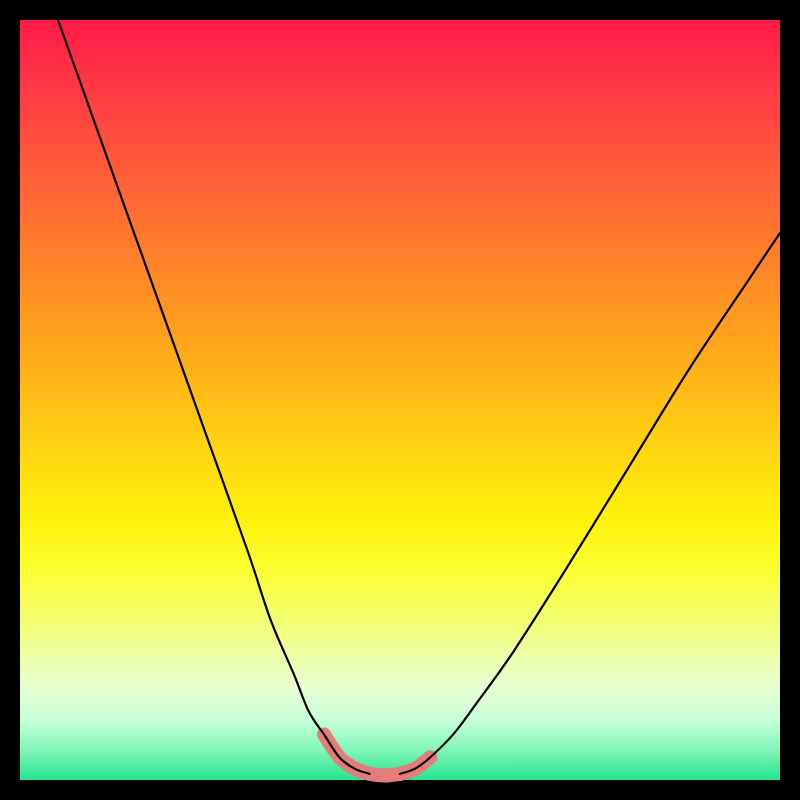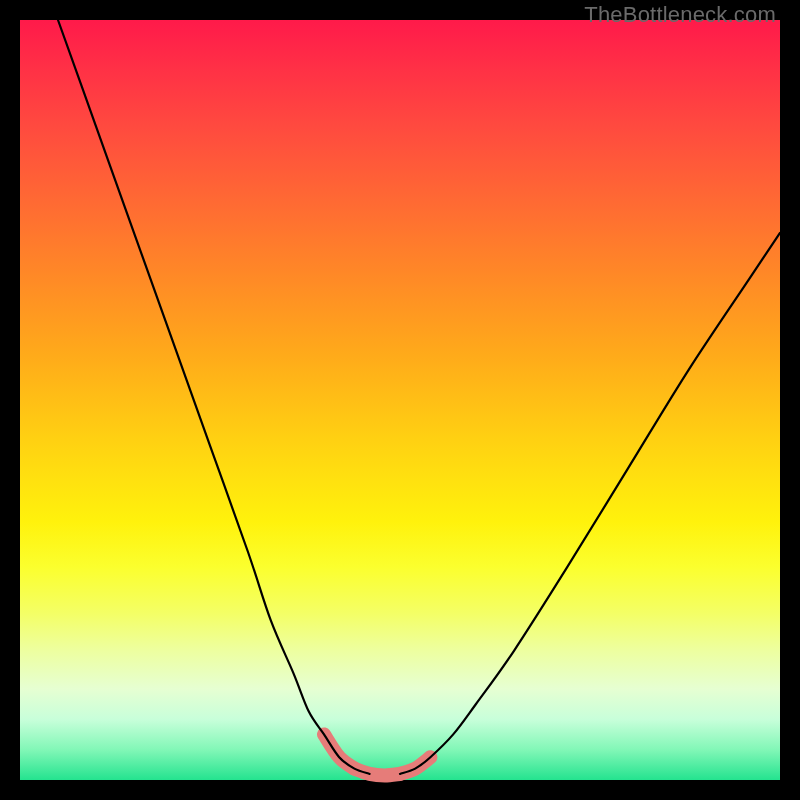--- a/index.html
+++ b/index.html
@@ -81,14 +81,13 @@
 <div class="frame">
   <div class="plot">
     <svg class="curves" viewBox="0 0 760 760">
       <path id="hl1" class="highlight" d="M 304 714.4 C 306.5333333333333 718.2, 314.1333333333333 731.5, 319.2 737.2 C 324.26666666666665 742.9000000000001, 331.8666666666667 746.7, 334.4 748.6"></path>
       <path id="hl2" class="highlight" d="M 334.4 748.6 C 336.93333333333334 749.4866666666667, 344.53333333333336 752.78, 349.6 753.92 C 354.6666666666667 755.06, 359.73333333333335 755.44, 364.8 755.44 C 369.8666666666667 755.44, 377.4666666666667 754.1733333333333, 380 753.92"></path>
       <path id="hl3" class="highlight" d="M 380 753.92 C 382.5333333333333 753.0333333333333, 390.1333333333333 751.3866666666667, 395.2 748.6 C 400.26666666666665 745.8133333333334, 407.8666666666667 739.1, 410.40000000000003 737.2"></path>
       <path id="left" class="curve" d="M 38 0 C 44.333333333333336 17.73333333333333, 63.333333333333336 70.93333333333331, 76 106.39999999999998 C 88.66666666666667 141.86666666666665, 101.33333333333333 177.3333333333334, 114 212.80000000000007 C 126.66666666666667 248.26666666666674, 139.33333333333334 283.7333333333334, 152 319.20000000000005 C 164.66666666666666 354.6666666666667, 177.33333333333334 390.1333333333334, 190 425.6 C 202.66666666666666 461.06666666666666, 217.86666666666667 502.8666666666667, 228 532 C 238.13333333333333 561.1333333333333, 243.20000000000002 580.1333333333333, 250.8 600.4 C 258.4 620.6666666666666, 267.26666666666665 638.4, 273.59999999999997 653.6 C 279.9333333333333 668.8000000000001, 283.73333333333335 681.4666666666667, 288.8 691.6 C 293.8666666666667 701.7333333333333, 298.93333333333334 706.8, 304 714.4 C 309.06666666666666 722, 314.1333333333333 731.5, 319.2 737.2 C 324.26666666666665 742.9000000000001, 329.3333333333333 745.8133333333334, 334.4 748.6 C 339.46666666666664 751.3866666666667, 347.06666666666666 753.0333333333333, 349.6 753.92"></path>
       <path id="right" class="curve" d="M 380 753.92 C 382.5333333333333 753.0333333333333, 390.1333333333333 751.3866666666667, 395.2 748.6 C 400.26666666666665 745.8133333333334, 404.0666666666667 742.9000000000001, 410.40000000000003 737.2 C 416.73333333333335 731.5, 425.6 723.2666666666667, 433.2 714.4 C 440.79999999999995 705.5333333333333, 445.8666666666667 697.9333333333334, 456 684 C 466.1333333333333 670.0666666666666, 478.8 653.5999999999999, 494 630.8 C 509.2 608, 528.1999999999999 577.6, 547.1999999999999 547.2 C 566.1999999999999 516.8000000000001, 587.7333333333333 481.33333333333337, 608 448.40000000000003 C 628.2666666666667 415.4666666666667, 648.5333333333333 381.26666666666665, 668.8 349.59999999999997 C 689.0666666666666 317.9333333333333, 714.4 281.19999999999993, 729.6 258.4 C 744.8000000000001 235.6, 754.9333333333334 220.40000000000006, 760 212.80000000000007"></path>
     </svg>
   </div>
-  <div class="watermark">TheBottleneck.com</div>
 </div>
 
 </body></html>

